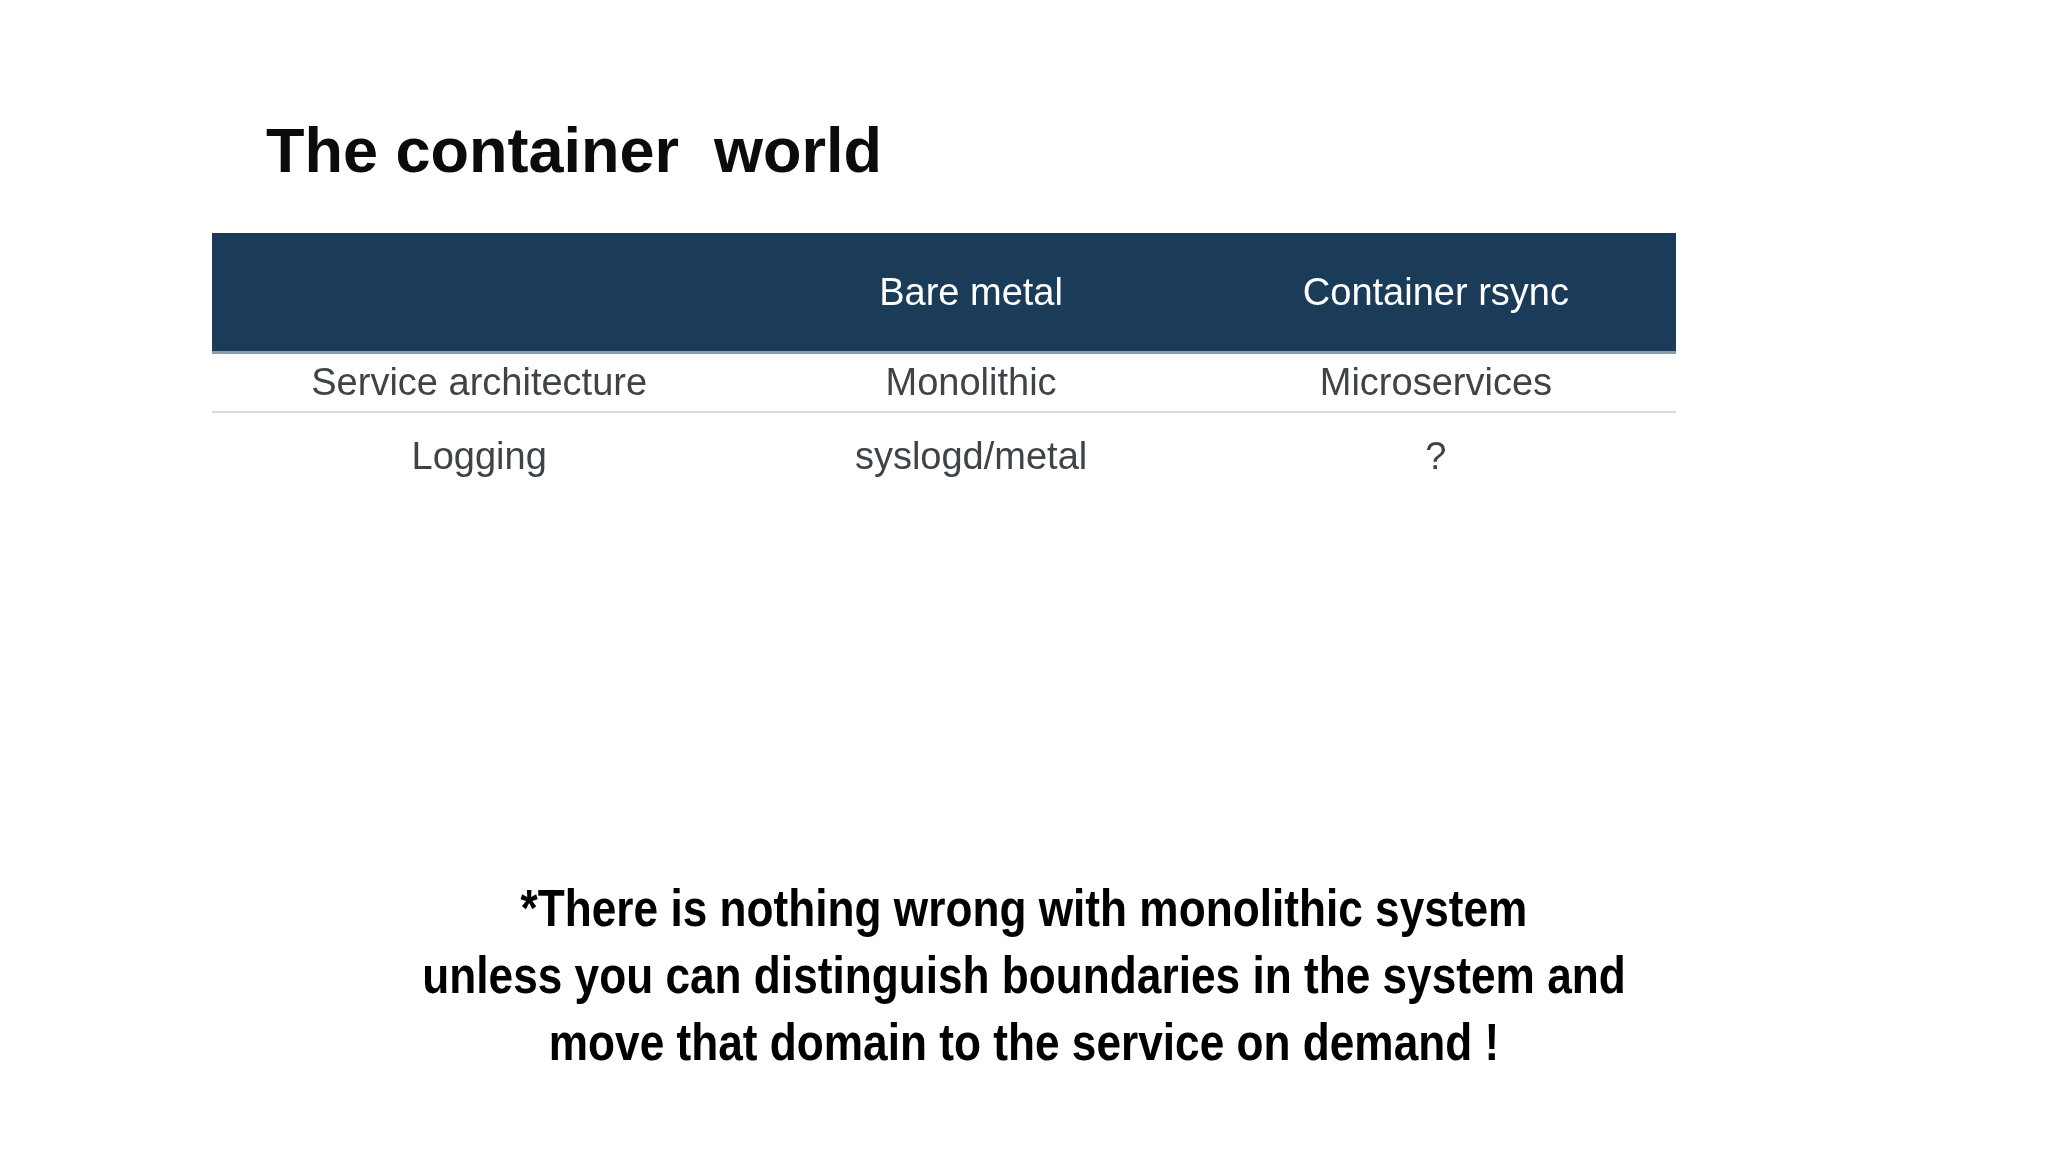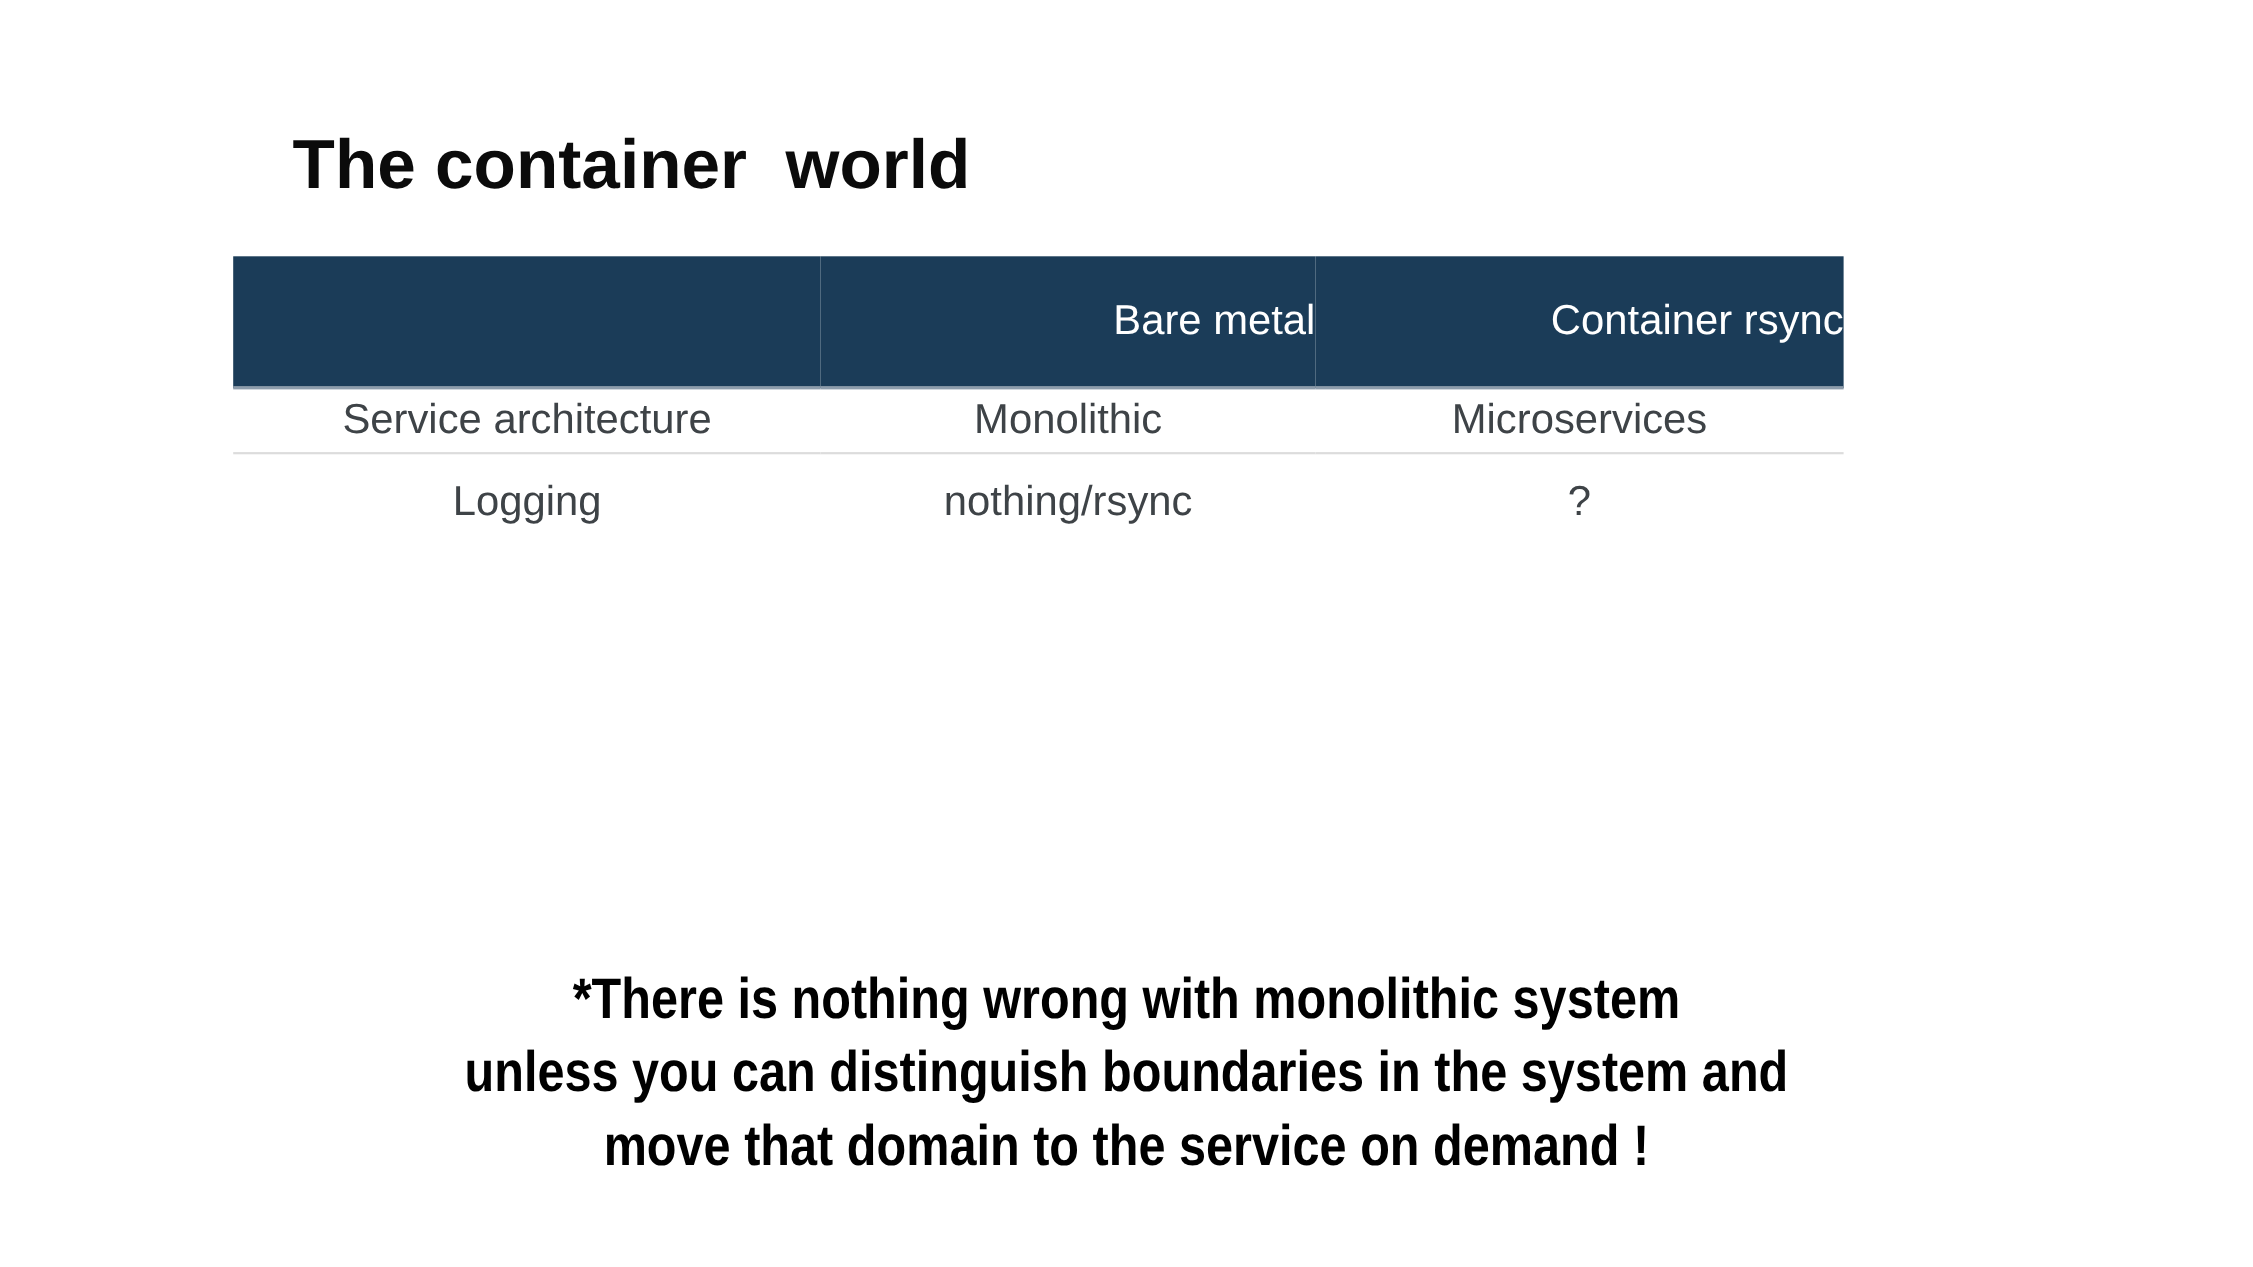--- a/index.html
+++ b/index.html
@@ -37,21 +37,21 @@
   }
   table.cmp col.c1 { width: 36.5%; }
   table.cmp col.c2 { width: 30.7%; }
   table.cmp col.c3 { width: 32.8%; }
   table.cmp thead th {
     background: #1b3c58;
     color: #ffffff;
     font-weight: 400;
     font-size: 38px;
     height: 118px;
-    text-align: right;
+    text-align: center;
     vertical-align: middle;
     border-bottom: 3px solid #8d9cab;
     padding: 0;
   }
   table.cmp tbody td {
     text-align: center;
     vertical-align: middle;
     font-size: 38px;
     font-weight: 400;
     color: #3e4347;
@@ -103,21 +103,21 @@
       </tr>
     </thead>
     <tbody>
       <tr>
         <td>Service architecture</td>
         <td>Monolithic</td>
         <td>Microservices</td>
       </tr>
       <tr>
         <td>Logging</td>
-        <td>nothing/rsync</td>
+        <td>syslogd/metal</td>
         <td>?</td>
       </tr>
     </tbody>
   </table>
 
   <div class="note">
     <div>*There is nothing wrong with monolithic system</div>
     <div>unless you can distinguish boundaries in the system and</div>
     <div>move that domain to the service on demand !</div>
   </div>

